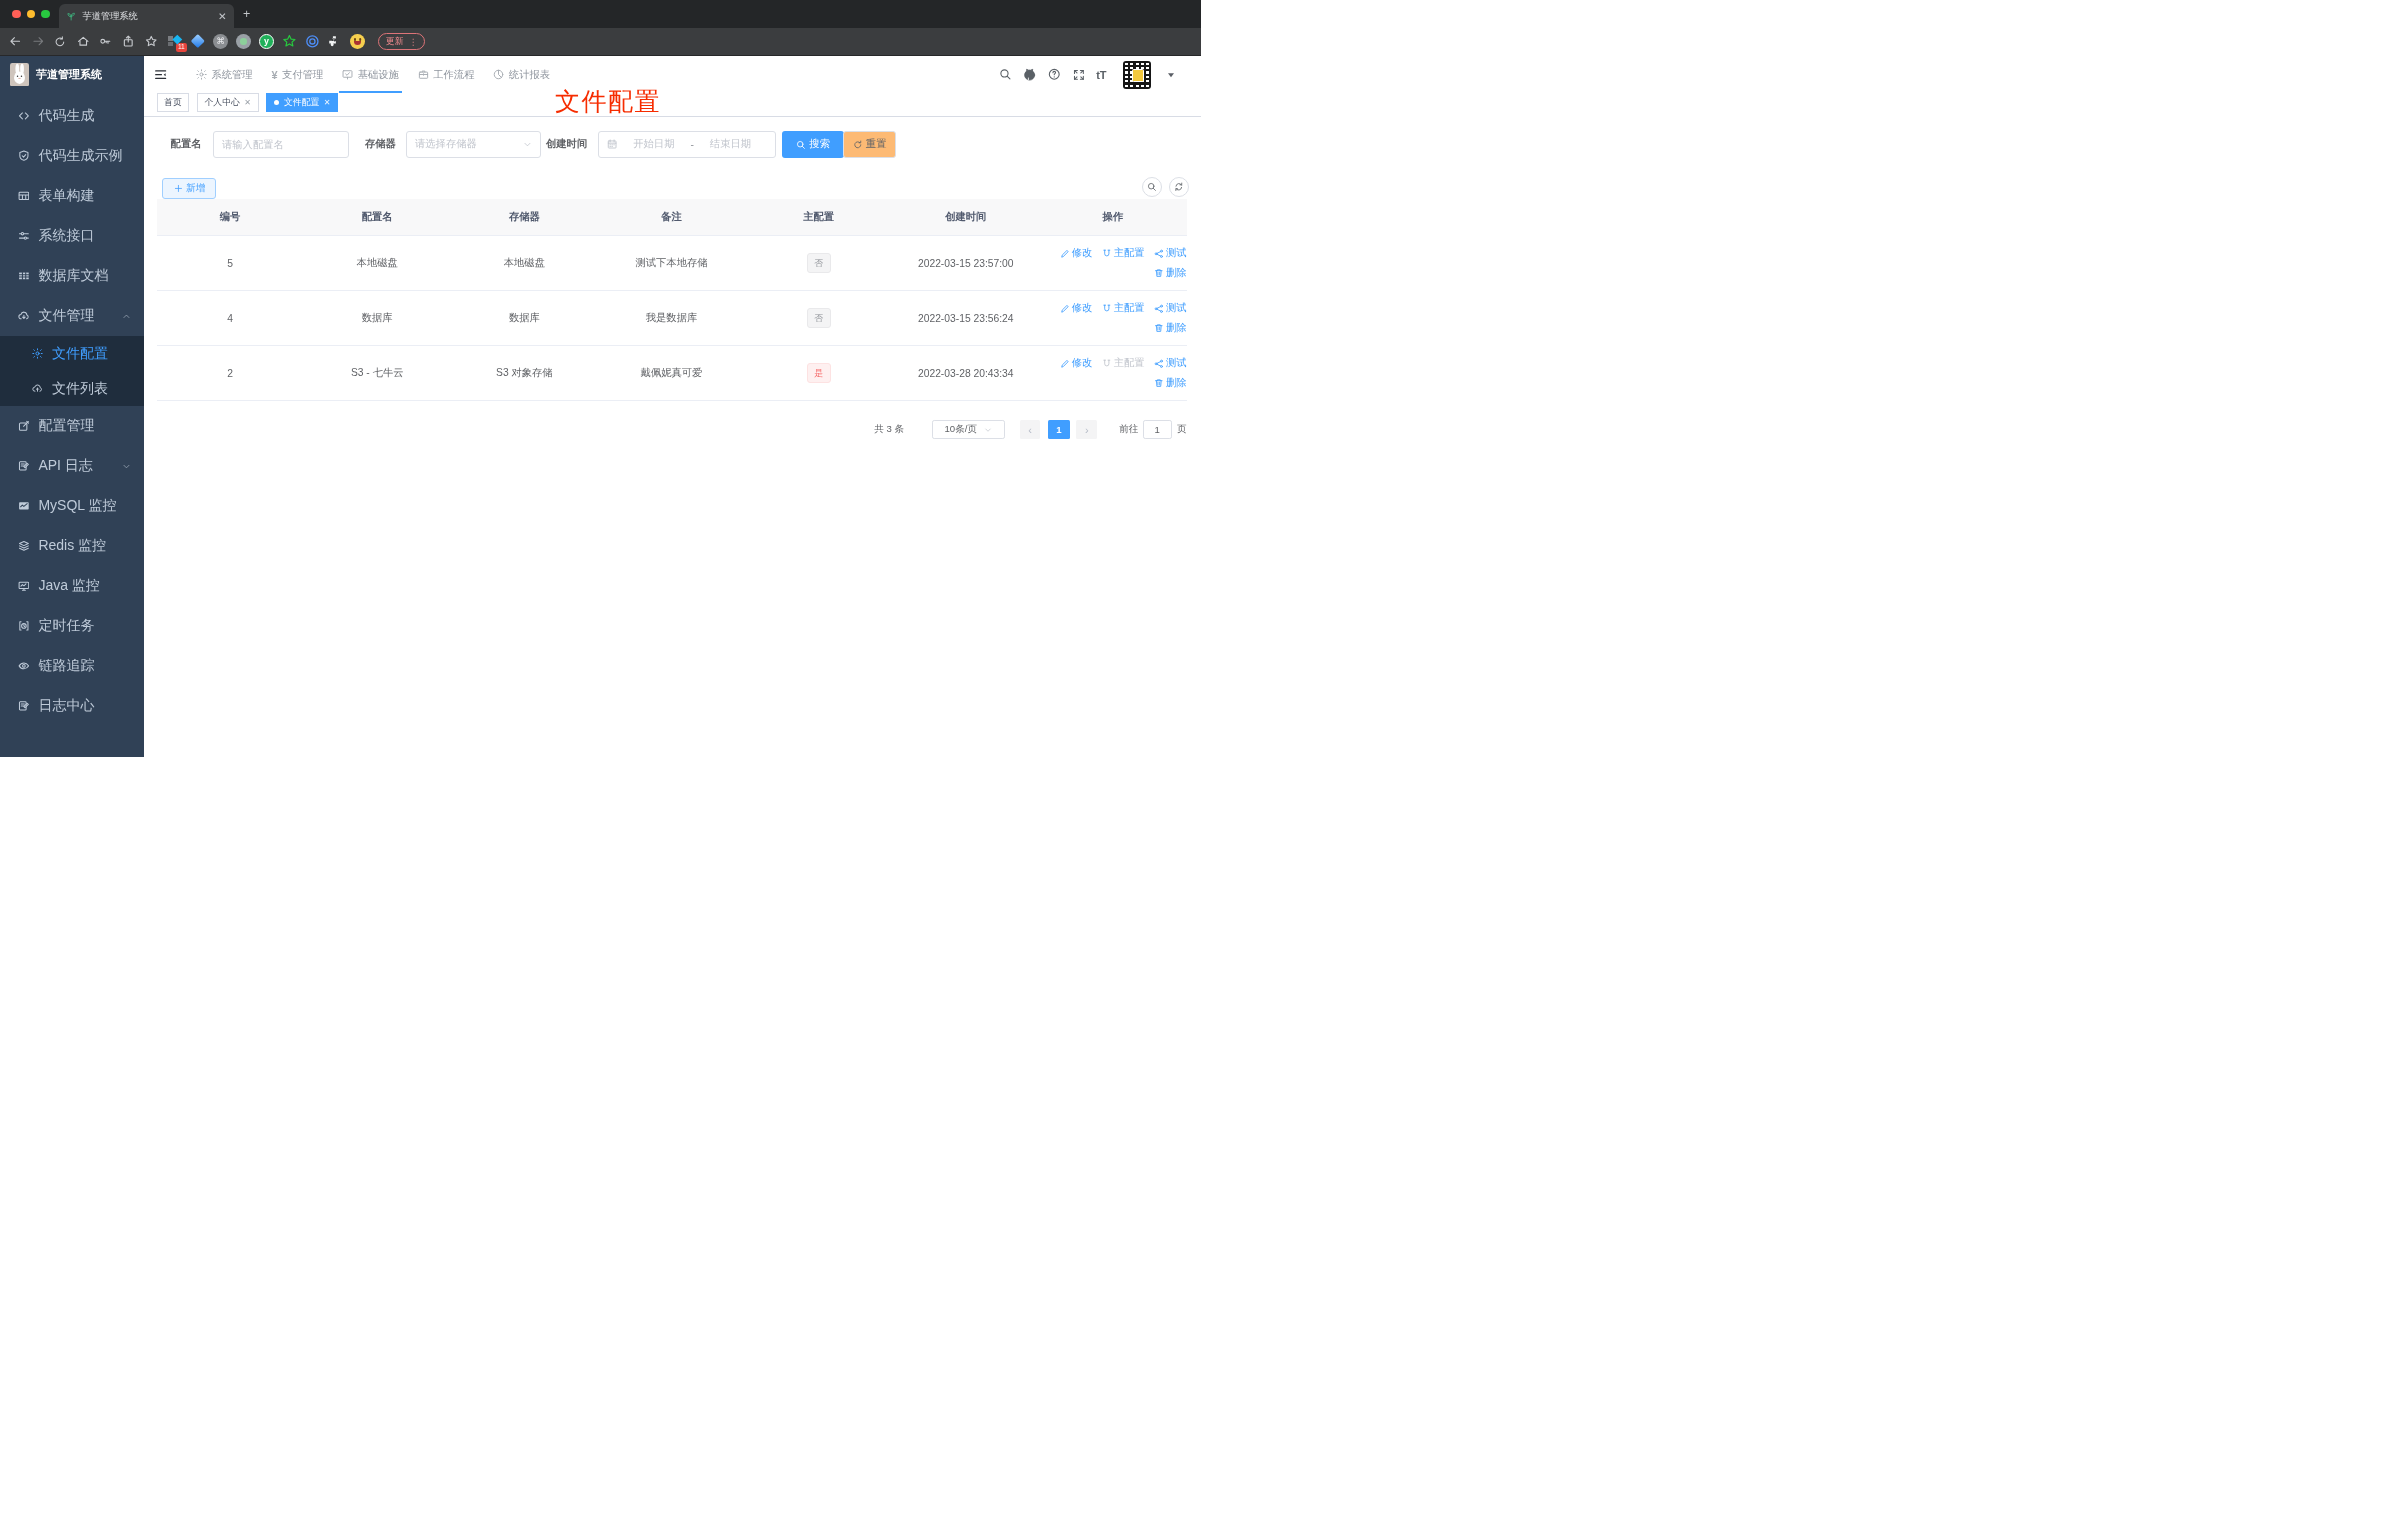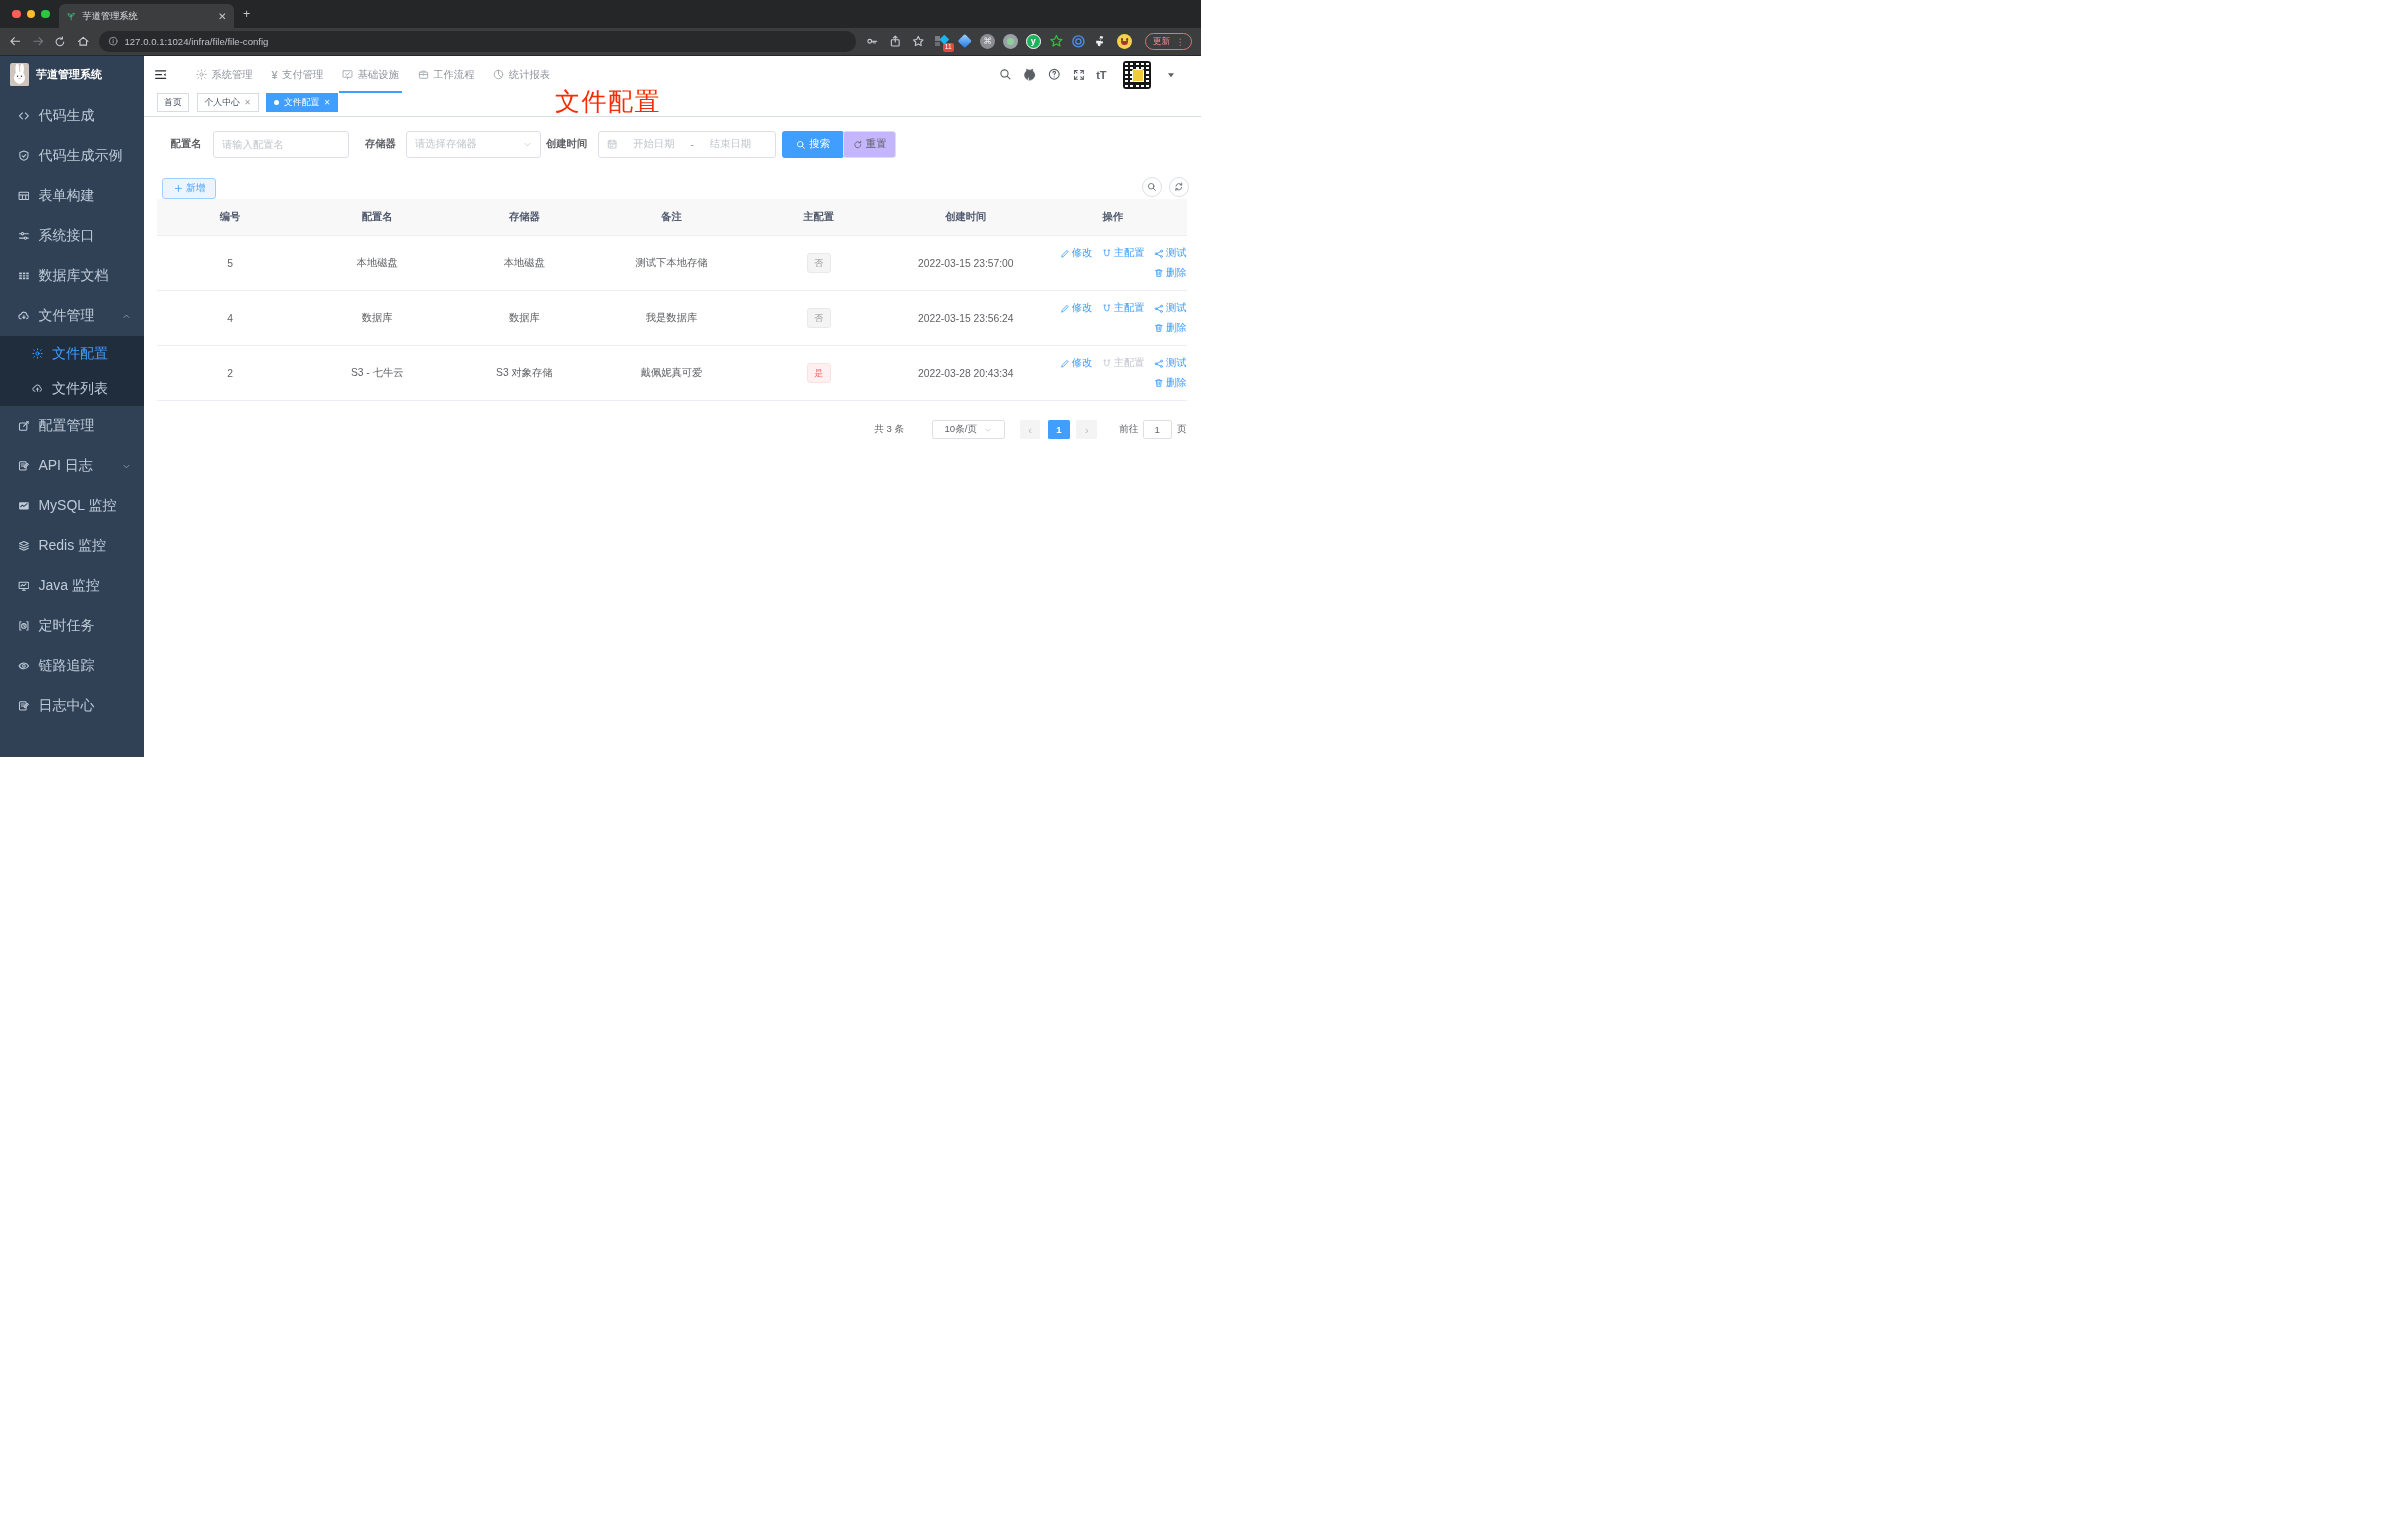--- a/index.html
+++ b/index.html
@@ -71,21 +71,21 @@
   .annotation{position:absolute;left:411px;top:29px;font-size:25px;font-weight:500;color:#f62c00;z-index:30;letter-spacing:1.5px}
 
   
   .flabel{position:absolute;height:26.6px;line-height:26.6px;font-weight:700;color:#606266}
   .fctrl{position:absolute;height:26.6px;border:0.7px solid #dcdfe6;border-radius:3px;background:#fff;display:flex;align-items:center;padding:0 8px;color:#c0c4cc;font-size:10.3px;gap:5.9px}
   .fctrl input{border:0;outline:0;width:100%;font:inherit;color:#606266;background:transparent}
   .fctrl input::placeholder{color:#c0c4cc}
   .sel-caret{margin-left:auto;color:#c0c4cc}
   .btn{position:absolute;height:26.6px;border-radius:3px;display:flex;align-items:center;justify-content:center;gap:3.7px;font-size:10.3px;cursor:pointer}
   .btn-search{left:638px;top:75px;width:62px;background:#409eff;color:#fff}
-  .btn-reset{left:699px;top:75px;width:53px;background:#c4b5fd;border:0.7px solid #dcdfe6;color:#606266}
+  .btn-reset{left:699px;top:75px;width:53px;background:#fdba74;border:0.7px solid #dcdfe6;color:#606266}
   .btn-add{left:18.4px;top:122px;width:54px;height:21.4px;background:#ecf5ff;border:0.7px solid #a0cfff;color:#409eff;font-size:9.6px}
   .circle-btn{position:absolute;top:121px;width:20px;height:20px;border-radius:50%;border:0.7px solid #dcdfe6;background:#fff;color:#5f6368;display:flex;align-items:center;justify-content:center;cursor:pointer}
 
   
   .table{position:absolute;left:12.5px;top:143px;width:1030px;color:#606266}
   .thead{display:flex;height:37px;background:#f8f8f9;border-bottom:0.7px solid #ebeef5}
   .th{flex:1;display:flex;align-items:center;justify-content:center;font-weight:600;color:#515a6e}
   .tr{display:flex;height:55px;border-bottom:0.7px solid #ebeef5;align-items:center}
   .td{flex:1;text-align:center}
   .tag{display:inline-block;height:20px;line-height:18.4px;padding:0 6.6px;border-radius:3px;font-size:8.9px;border:0.7px solid}
@@ -136,27 +136,20 @@
       <path d="M2.5 8h11M9 3.5 13.5 8 9 12.5"></path>
     </svg>
   <svg class="i tb-ic" width="11.8" height="11.8" viewBox="0 0 16 16">
       <path d="M13.2 8A5.2 5.2 0 1 1 11 3.7"></path>
       <path d="M11.3 1.2v2.9H8.4"></path>
     </svg>
   <svg class="i tb-ic" width="12.5" height="12.5" viewBox="0 0 16 16">
       <path d="M2 8.2 8 3l6 5.2"></path>
       <path d="M3.8 7.3V13h8.4V7.3"></path>
     </svg>
-  <div class="omnibox">
-    <svg class="i" width="10.3" height="10.3" viewBox="0 0 16 16" style="color:#9aa0a6">
-        <circle cx="8" cy="8" r="6"></circle>
-        <path d="M8 7.2v3.6M8 5v.2"></path>
-      </svg>
-    <span>127.0.0.1:1024/infra/file/file-config</span>
-  </div>
   <svg class="i tb-ic" width="12.5" height="12.5" viewBox="0 0 16 16">
       <circle cx="4.8" cy="8" r="2.4"></circle>
       <path d="M7.2 8h6.6M11.5 8v2.4M9.2 8v1.8"></path>
     </svg>
   <svg class="i tb-ic" width="12.5" height="12.5" viewBox="0 0 16 16">
       <rect x="3" y="6" width="10" height="8" rx="1"></rect>
       <path d="M8 1.5V9M5.6 3.8 8 1.5l2.4 2.3"></path>
     </svg>
   <svg class="i tb-ic" width="12.5" height="12.5" viewBox="0 0 16 16">
       <path d="M8 1.8l1.9 3.9 4.3.6-3.1 3 .7 4.3L8 11.6l-3.8 2 .7-4.3-3.1-3 4.3-.6z"></path>

